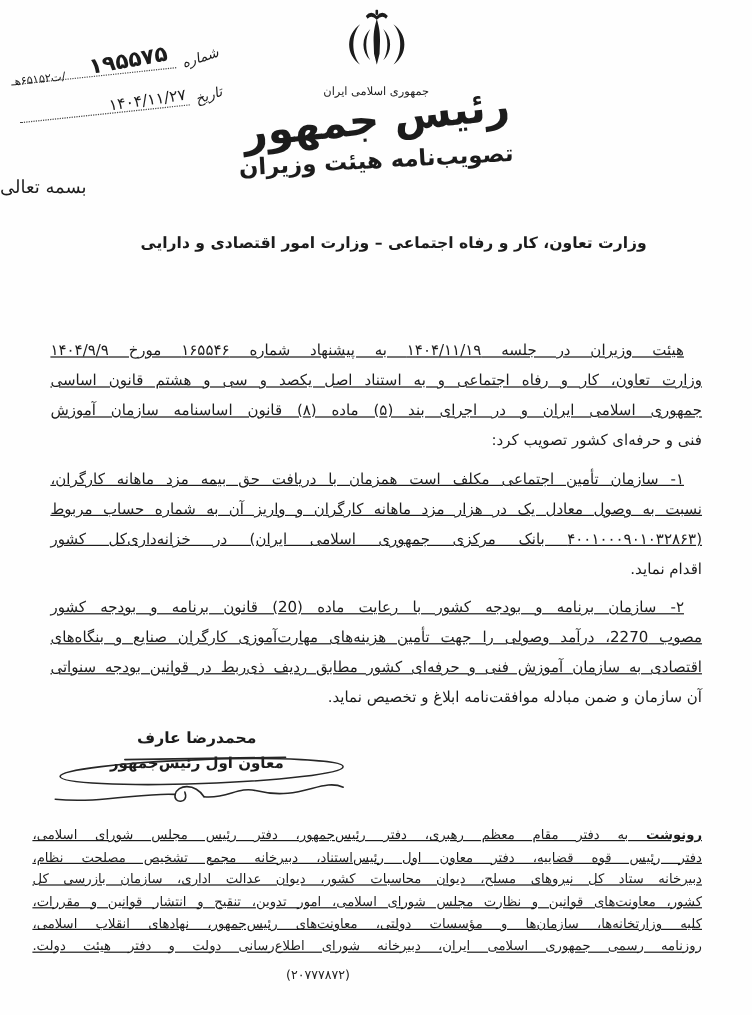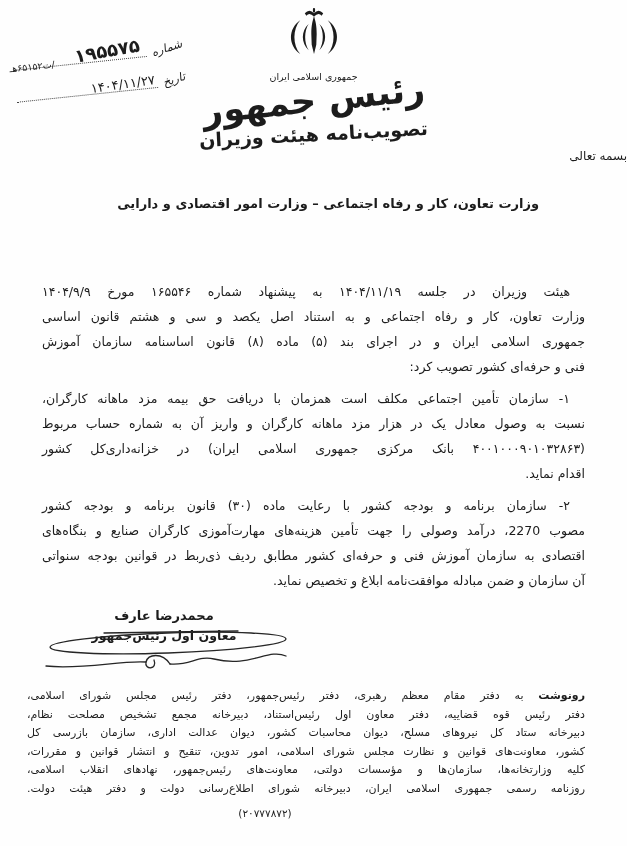--- a/index.html
+++ b/index.html
@@ -16,28 +16,28 @@
   
   .stamp{position:absolute;top:46px;left:14px;width:170px;transform:rotate(-6deg);font-size:11px;}
   .stamp-row{display:flex;align-items:flex-end;direction:rtl;}
   .stamp-row + .stamp-row{margin-top:16px;}
   .stamp-label{font-style:italic;font-size:11.5px;transform:rotate(-12deg);margin-left:5px;white-space:nowrap;}
   .stamp-line{flex:1;border-bottom:1.4px dotted #444;position:relative;height:15px;}
   .hand-number{position:absolute;bottom:-1px;right:6px;font-size:18px;font-weight:600;letter-spacing:1.5px;transform:rotate(-4deg);white-space:nowrap;}
   .stamp-suffix{position:absolute;bottom:-4px;left:-4px;font-size:9.5px;white-space:nowrap;}
   .hand-date{position:absolute;bottom:-1px;right:2px;font-size:13px;letter-spacing:.5px;transform:rotate(-2deg);white-space:nowrap;}
   
-  .invocation{position:absolute;top:147px;left:0;right:0;text-align:right;font-size:12px;line-height:18px;}
+  .invocation{position:absolute;top:147px;left:0;right:0;text-align:left;font-size:15px;line-height:18px;}
   
   .addressees{position:absolute;top:190px;right:42px;left:42px;text-align:right;padding-right:46px;font-weight:bold;font-size:13px;line-height:27px;}
   
   .body{position:absolute;top:279px;right:42px;left:42px;font-size:12.5px;line-height:25px;}
   .para{margin:0;}
   .para + .para{margin-top:7px;}
-  .jl{text-align:justify;text-align-last:justify;-moz-text-align-last:justify;}
+  .jl{text-align:justify;text-align-last:justify;text-decoration:underline;-moz-text-align-last:justify;}
   .jend{text-align:right;}
   .indent{text-indent:15px;}
   
   .signature{position:absolute;top:608px;left:58px;width:212px;text-align:center;font-weight:bold;}
   .sig-name{font-size:13px;position:relative;z-index:1;}
   .sig-title{font-size:12.5px;margin-top:5px;position:relative;z-index:1;}
   .sig-scrawl{position:absolute;top:8px;left:-16px;z-index:2;pointer-events:none;}
   
   .cc{position:absolute;top:687px;right:42px;left:27px;font-size:11px;line-height:18.5px;}
   .cc .lead{font-weight:bold;}
@@ -96,21 +96,21 @@
       <div class="jl">جمهوری اسلامی ایران و در اجرای بند (۵) ماده (۸) قانون اساسنامه سازمان آموزش</div>
       <div class="jend">فنی و حرفه‌ای کشور تصویب کرد:</div>
     </div>
     <div class="para">
       <div class="jl indent">۱- سازمان تأمین اجتماعی مکلف است همزمان با دریافت حق بیمه مزد ماهانه کارگران،</div>
       <div class="jl">نسبت به وصول معادل یک در هزار مزد ماهانه کارگران و واریز آن به شماره حساب مربوط</div>
       <div class="jl">(۴۰۰۱۰۰۰۹۰۱۰۳۲۸۶۳ بانک مرکزی جمهوری اسلامی ایران) در خزانه‌داری‌کل کشور</div>
       <div class="jend">اقدام نماید.</div>
     </div>
     <div class="para">
-      <div class="jl indent">۲- سازمان برنامه و بودجه کشور با رعایت ماده (۳۰) قانون برنامه و بودجه کشور</div>
+      <div class="jl indent">۲- سازمان برنامه و بودجه کشور با رعایت ماده (20) قانون برنامه و بودجه کشور</div>
       <div class="jl">مصوب 2270، درآمد وصولی را جهت تأمین هزینه‌های مهارت‌آموزی کارگران صنایع و بنگاه‌های</div>
       <div class="jl">اقتصادی به سازمان آموزش فنی و حرفه‌ای کشور مطابق ردیف ذی‌ربط در قوانین بودجه سنواتی</div>
       <div class="jend">آن سازمان و ضمن مبادله موافقت‌نامه ابلاغ و تخصیص نماید.</div>
     </div>
   </div>
 
   <div class="signature">
     <div class="sig-name">محمدرضا عارف</div>
     <div class="sig-title">معاون اول رئیس‌جمهور</div>
     <svg class="sig-scrawl" width="250" height="70" viewBox="0 0 250 70" aria-hidden="true">

